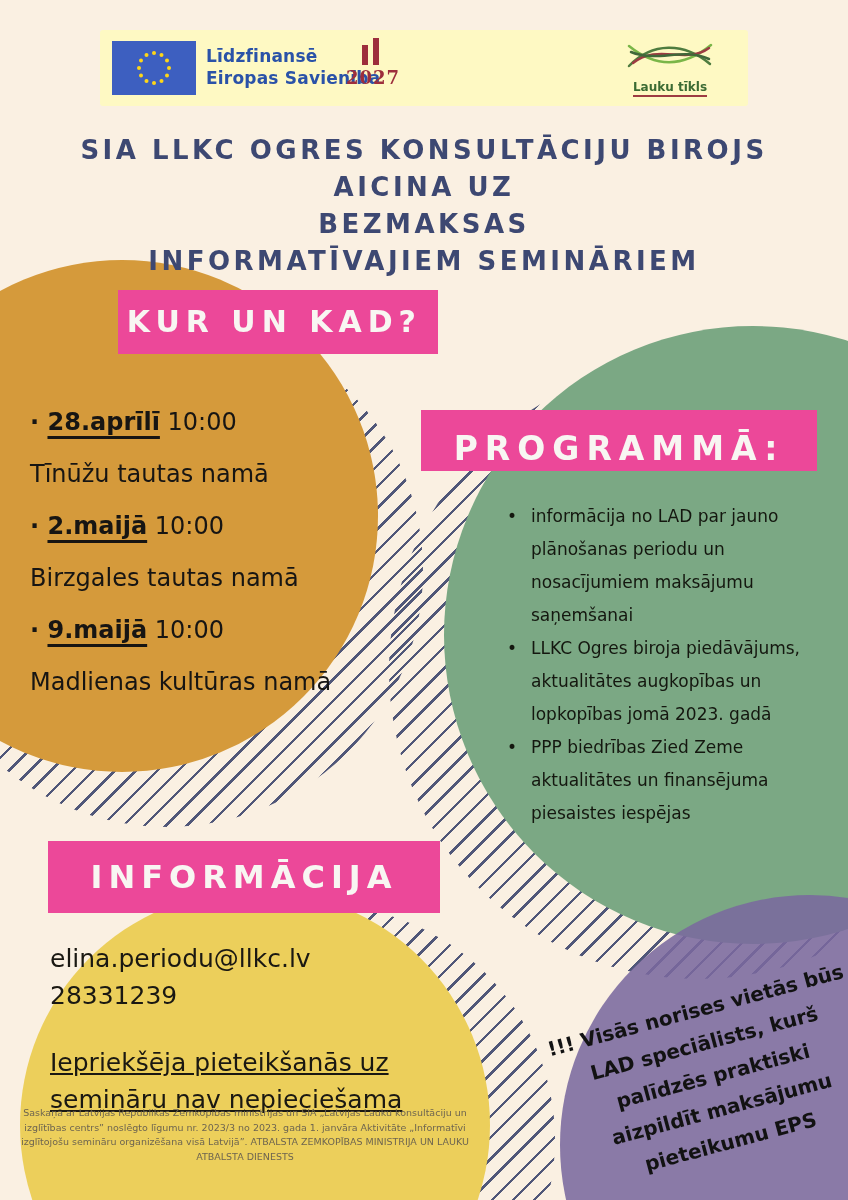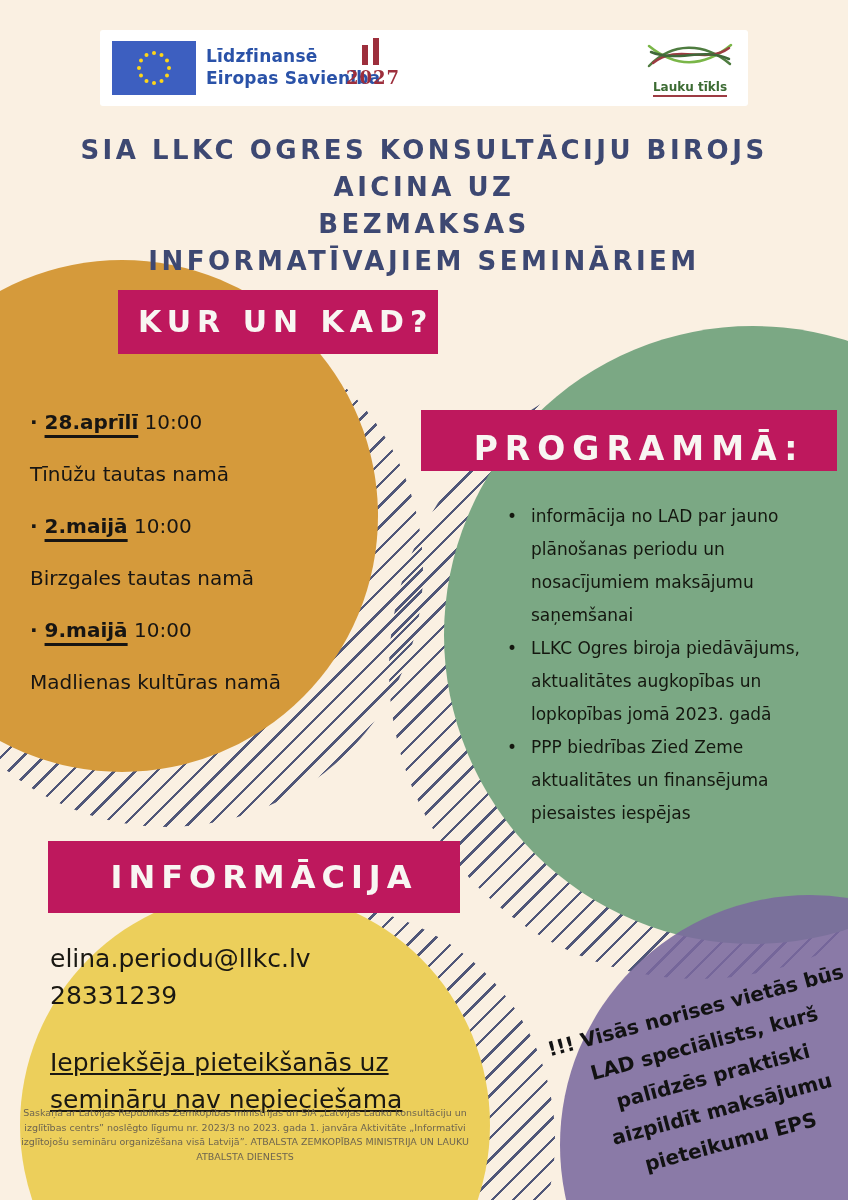--- a/index.html
+++ b/index.html
@@ -1,66 +1,66 @@
 <!DOCTYPE html>
 <html><head>
 <meta charset="utf-8">
 <style>
   html,body{margin:0;padding:0;background:#e8e4dc;}
   .poster{position:relative;width:848px;height:1200px;margin:0 auto;overflow:hidden;
           background:#faf0e2;font-family:"DejaVu Sans","Liberation Sans",sans-serif;}
 
   
   .logo-strip{position:absolute;left:100px;top:30px;width:648px;height:76px;
-              background:#ffffff;border-radius:3px;}
+              background:#fef9c3;border-radius:3px;}
   .eu-flag{position:absolute;left:12px;top:11px;}
   .eu-text{position:absolute;left:106px;top:15px;font-size:17px;line-height:22px;
            font-weight:bold;color:#2a52a8;letter-spacing:.2px;}
   .y2027{position:absolute;left:240px;top:7px;width:60px;text-align:right;color:#9d2f3c;}
   .y2027 .bars{display:flex;justify-content:center;gap:5px;height:28px;align-items:flex-end;}
   .y2027 .bar1{width:6px;height:20px;background:#9d2f3c;}
   .y2027 .bar2{width:6px;height:27px;background:#9d2f3c;}
   .y2027 .yr{font-family:"DejaVu Serif","Liberation Serif",serif;font-weight:bold;
              font-size:18px;margin-top:2px;letter-spacing:1px;}
   .llkc{position:absolute;left:398px;top:13px;display:flex;align-items:center;gap:9px;}
   .llkc-text{font-size:7.5px;line-height:10px;color:#97895f;letter-spacing:.5px;font-weight:bold;}
-  .lt{position:absolute;left:544px;top:8px;width:92px;text-align:center;}
+  .lt{position:absolute;left:524px;top:8px;width:92px;text-align:center;}
   .lt-label{display:inline-block;font-size:12px;font-weight:bold;color:#3c6b33;
             border-bottom:2px solid #9d3b42;padding-bottom:1px;margin-top:-6px;}
 
   
   .title{position:absolute;left:34px;top:132px;width:780px;text-align:center;
          color:#3d4872;font-weight:bold;font-size:26px;line-height:37px;letter-spacing:3.5px;}
 
   
   .circle{position:absolute;border-radius:50%;}
   .hatch{position:absolute;border-radius:50%;
          background:repeating-linear-gradient(135deg,rgba(57,66,106,.88) 0 2.5px,transparent 2.5px 15px);}
   .c-orange{left:-134px;top:260px;width:512px;height:512px;background:#d59a3b;}
   .h-orange{left:-89px;top:315px;width:512px;height:512px;}
   .c-green{left:444px;top:326px;width:618px;height:618px;background:#7ba884;}
   .h-green{left:389px;top:361px;width:618px;height:618px;}
   .c-yellow{left:20px;top:890px;width:470px;height:470px;background:#eccf5b;}
   .h-yellow{left:85px;top:905px;width:470px;height:470px;}
   .c-purple{left:560px;top:895px;width:500px;height:500px;background:rgba(122,105,158,.88);}
 
   
-  .banner{position:absolute;background:#be185d;color:#f8f6f2;font-weight:600;
-          white-space:nowrap;padding-left:20px;}
+  .banner{position:absolute;background:#ec4899;color:#f8f6f2;font-weight:600;
+          white-space:nowrap;}
   .banner-kur{left:118px;top:290px;width:320px;height:64px;line-height:64px;
               text-align:right;padding-right:16px;box-sizing:border-box;
               font-size:30px;letter-spacing:6px;}
   .banner-prog{left:421px;top:410px;width:396px;height:61px;line-height:78px;
                text-align:center;font-size:33px;letter-spacing:7px;}
   .banner-info{left:48px;top:841px;width:392px;height:72px;line-height:72px;
                text-align:center;font-size:32px;letter-spacing:6px;}
 
   
   .events{position:absolute;left:30px;top:396px;width:352px;
-          font-size:20px;line-height:52px;color:#171513;}
+          font-size:24px;line-height:52px;color:#171513;}
   .event-date-line::before{content:"· ";font-weight:bold;}
   .event-date{font-weight:bold;text-decoration:underline;
               text-decoration-thickness:3px;text-underline-offset:6px;}
 
   
   .program-list{position:absolute;left:505px;top:500px;width:326px;margin:0;padding:0;
                 list-style:none;font-size:17px;line-height:33px;color:#14170f;}
   .program-item{position:relative;padding-left:26px;}
   .program-item::before{content:"•";position:absolute;left:2px;top:0;}
 

